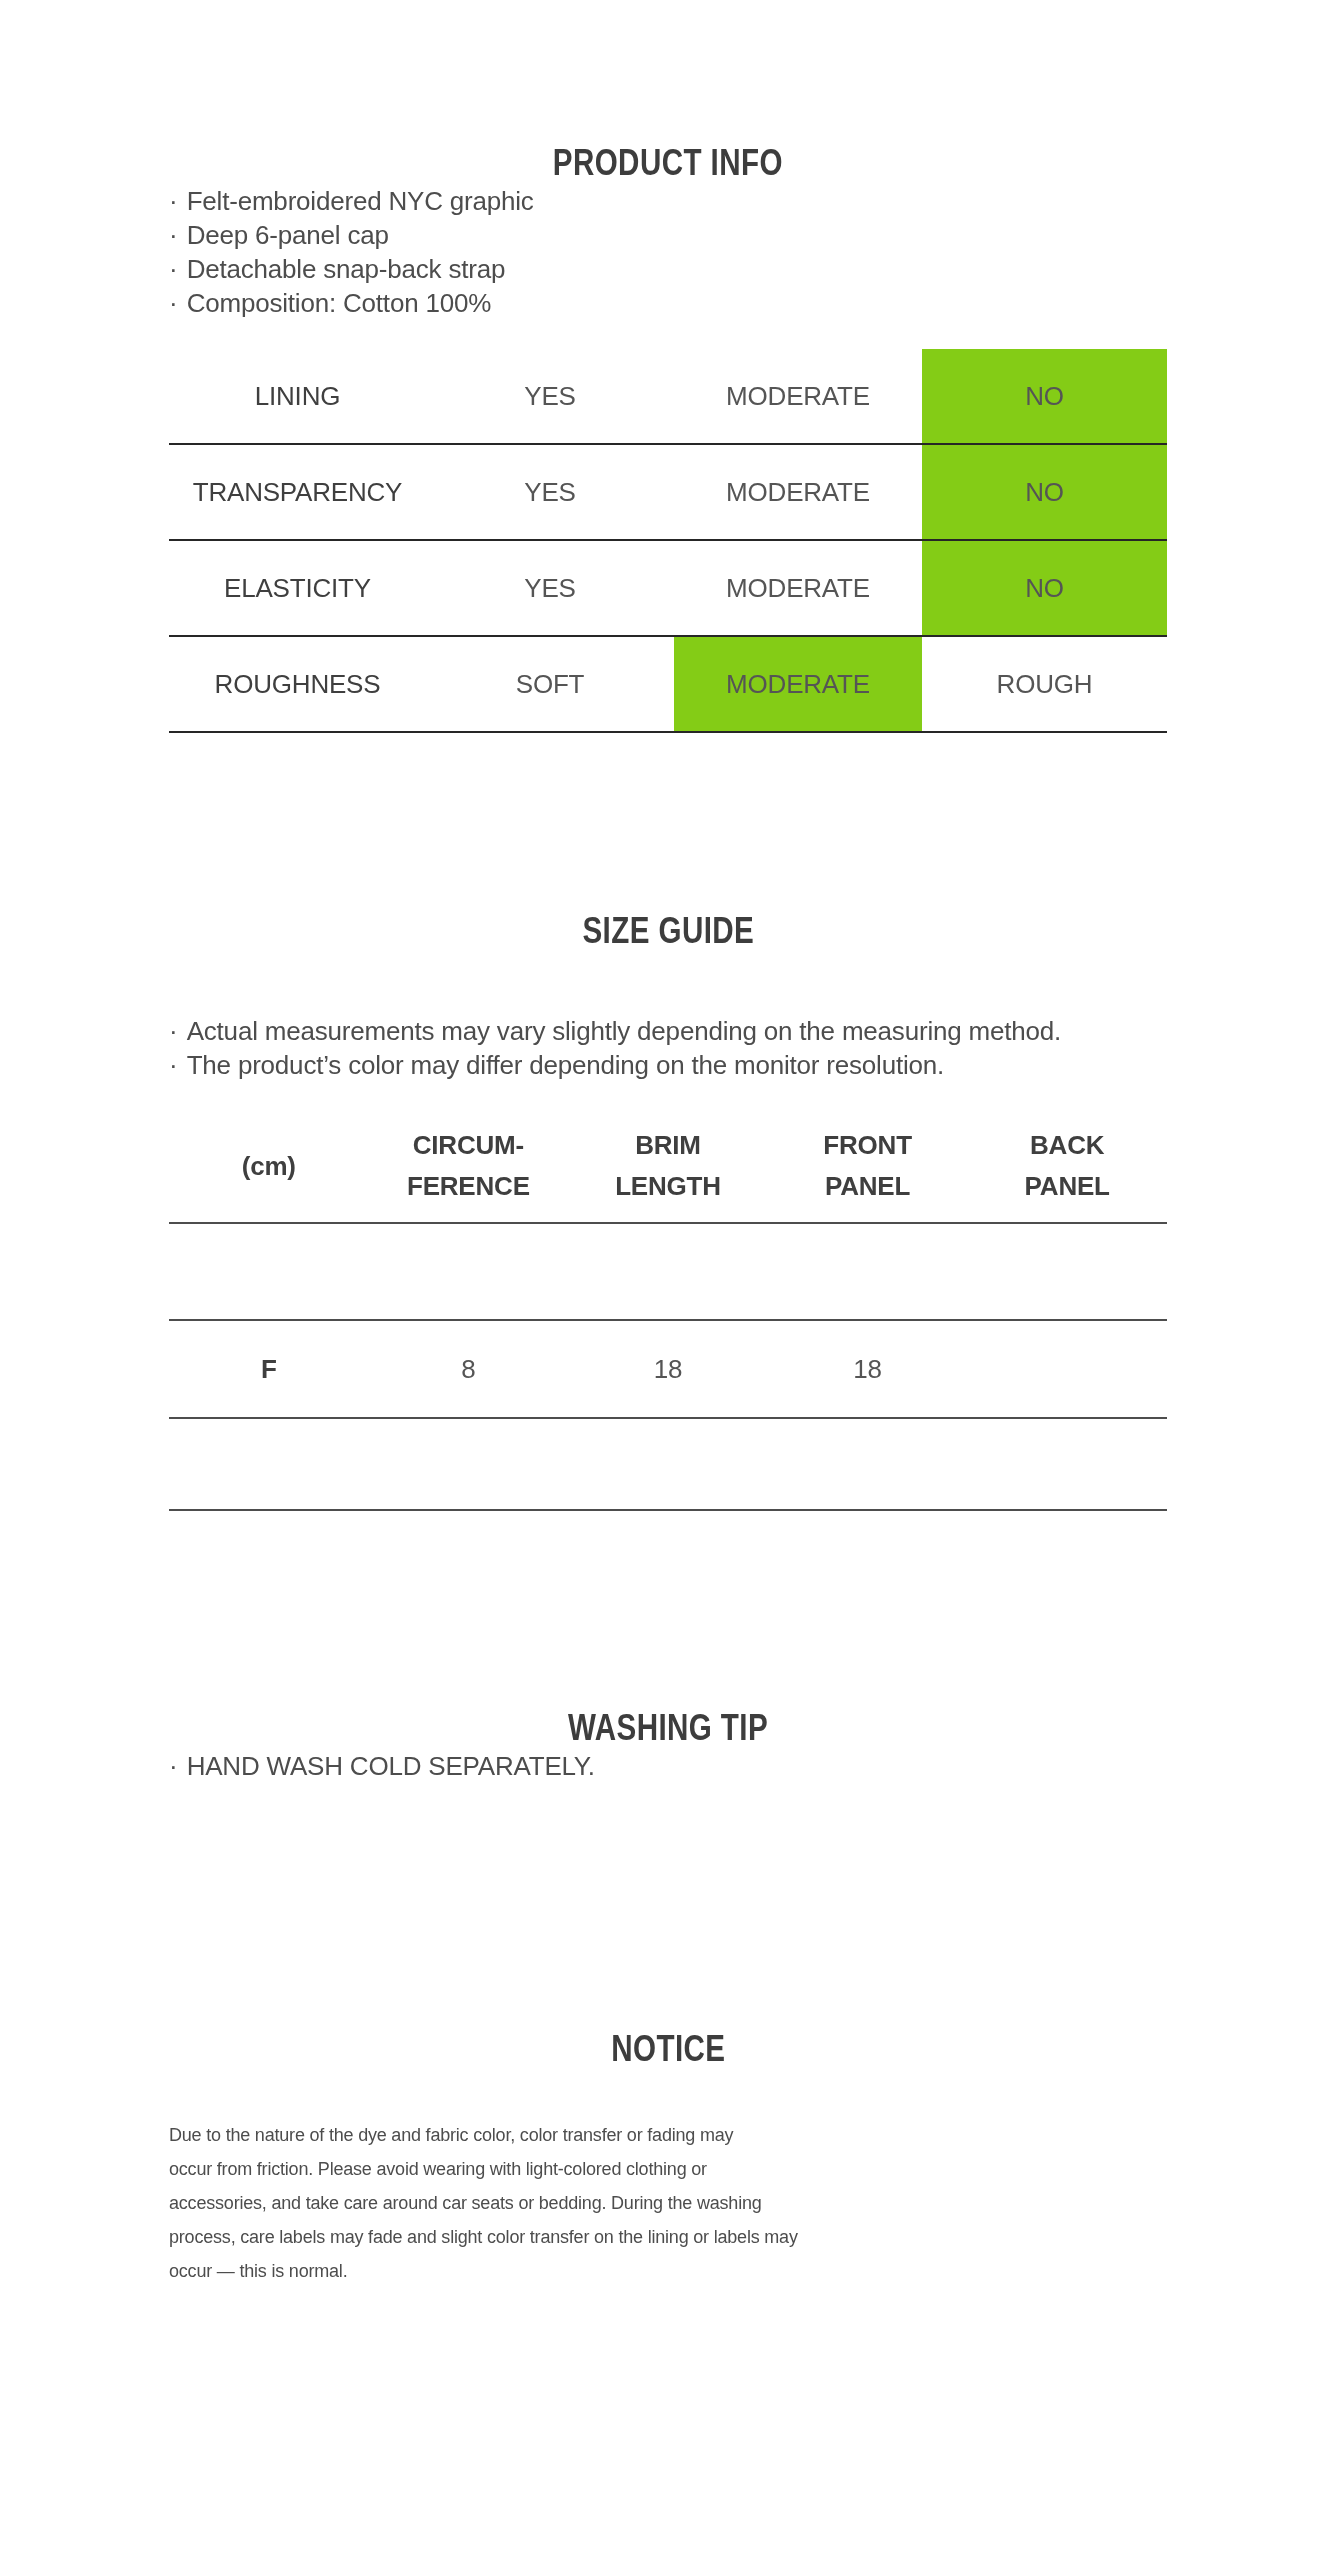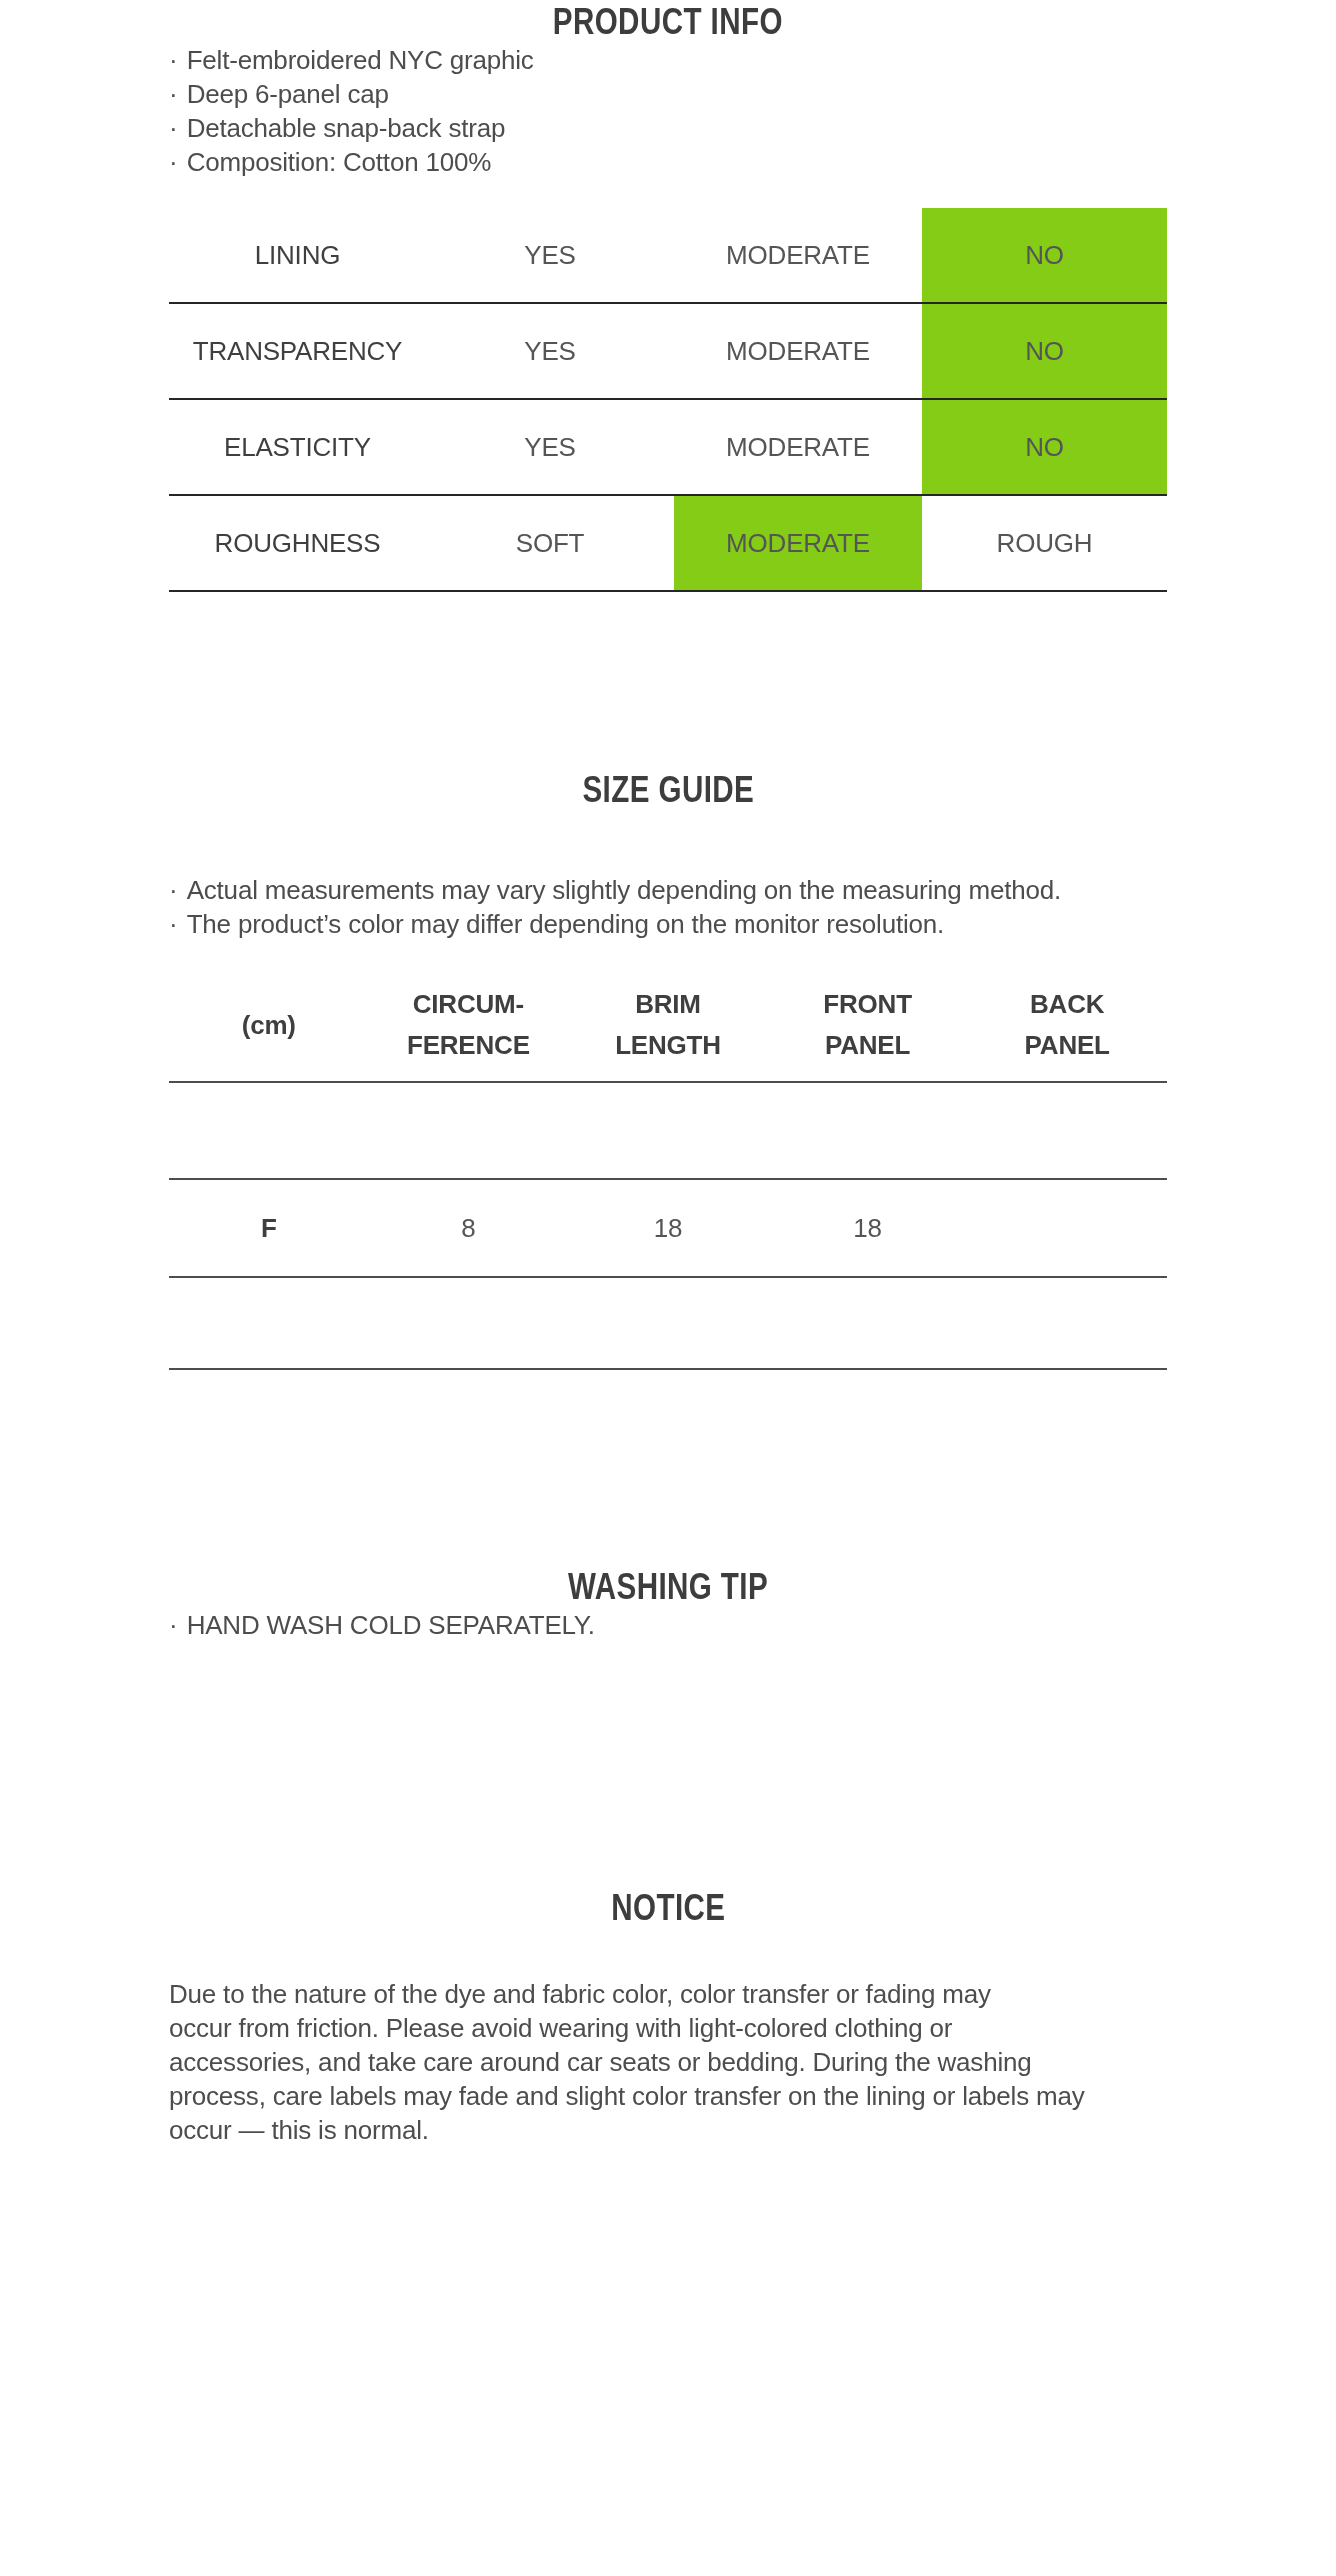--- a/index.html
+++ b/index.html
@@ -75,29 +75,29 @@
     font-size: 26px;
     color: #555555;
     letter-spacing: -0.2px;
     white-space: pre-line;
   }
   .s-head { font-weight: bold; color: #3f3f3f; line-height: 41px; }
   .s-size { font-weight: bold; color: #3f3f3f; }
 
   
   .notice-para {
-    font-size: 26px;
+    font-size: 18px;
     line-height: 34px;
     color: #4d4d4d;
     letter-spacing: -0.2px;
     white-space: pre-line;
   }
 
   
-  .mt-product-title { }
+  .mt-product-title { padding-top: 141px; }
   .mt-product-bullets { }
   .mt-fabric-table { margin-top: 29px; }
   .mt-size-title { margin-top: 176px; }
   .mt-size-bullets { margin-top: 62px; }
   .mt-size-table { margin-top: 28px; }
   .mt-wash-title { margin-top: 195px; }
   .mt-wash-bullet { }
   .mt-notice-title { margin-top: 244px; }
   .mt-notice-para { margin-top: 48px; }
 </style>

